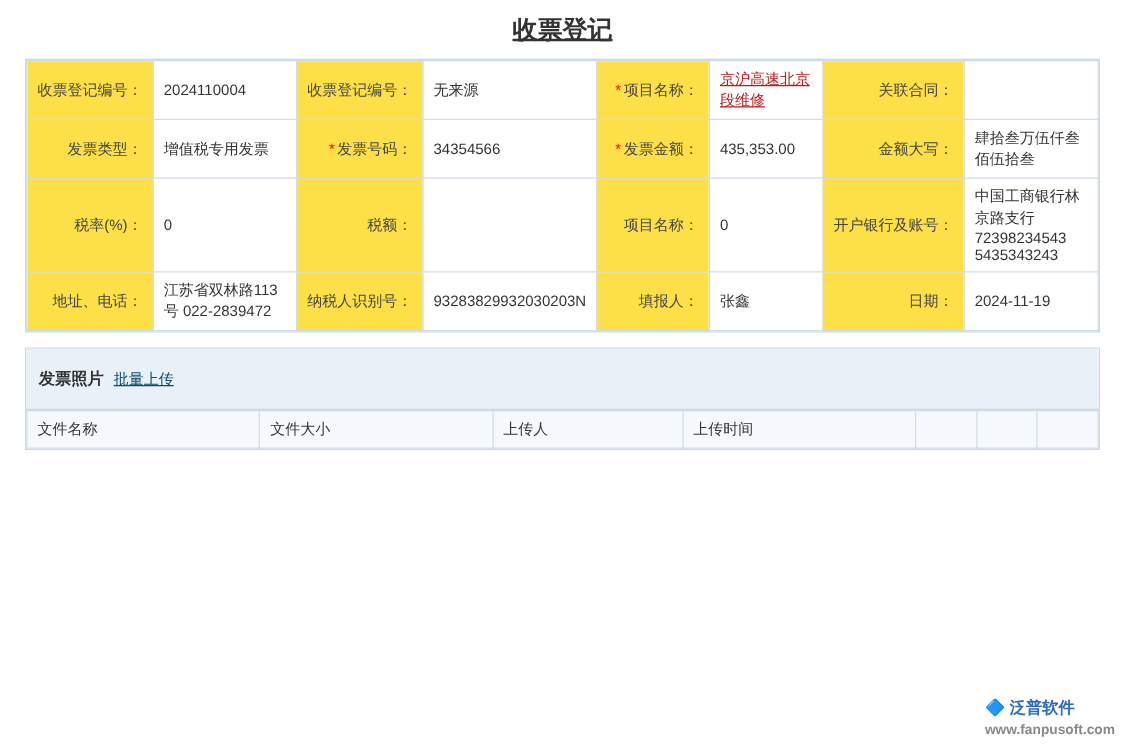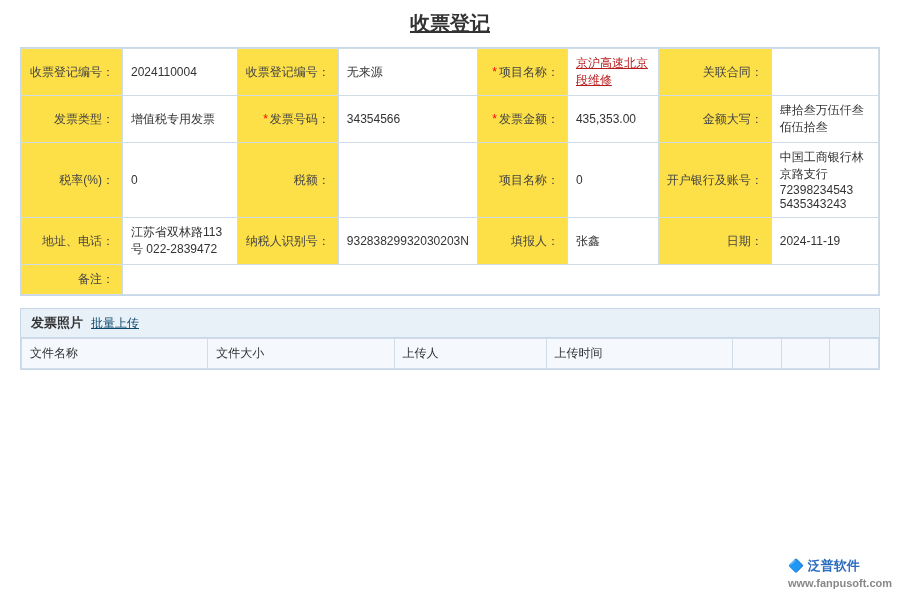--- a/index.html
+++ b/index.html
@@ -60,21 +60,21 @@
       color: red;
       margin-right: 2px;
     }
     .link-text {
       color: #b91c1c;
       text-decoration: underline;
       cursor: pointer;
     }
     .file-section-header {
       background: #e8f0f8;
-      padding: 5px 10px;
+      padding: 15px 10px;
       border-bottom: 1px solid #c8d8e8;
       display: flex;
       align-items: center;
       gap: 8px;
     }
     .file-section-title {
       font-weight: bold;
       font-size: 13px;
     }
     .batch-upload-btn {
@@ -159,24 +159,20 @@
           <td class="label-cell">地址、电话：</td>
           <td class="value-cell">江苏省双林路113号 022-2839472</td>
           <td class="label-cell">纳税人识别号：</td>
           <td class="value-cell">93283829932030203N</td>
           <td class="label-cell">填报人：</td>
           <td class="value-cell">张鑫</td>
           <td class="label-cell">日期：</td>
           <td class="value-cell">2024-11-19</td>
         </tr>
 
-        <tr>
-          <td class="label-cell">备注：</td>
-          <td class="value-cell" colspan="7"></td>
-        </tr>
       </tbody>
     </table>
   </div>
 
   <div class="section">
     <div class="file-section-header">
       <span class="file-section-title">发票照片</span>
       <button class="batch-upload-btn">批量上传</button>
     </div>
     <table class="file-table">

